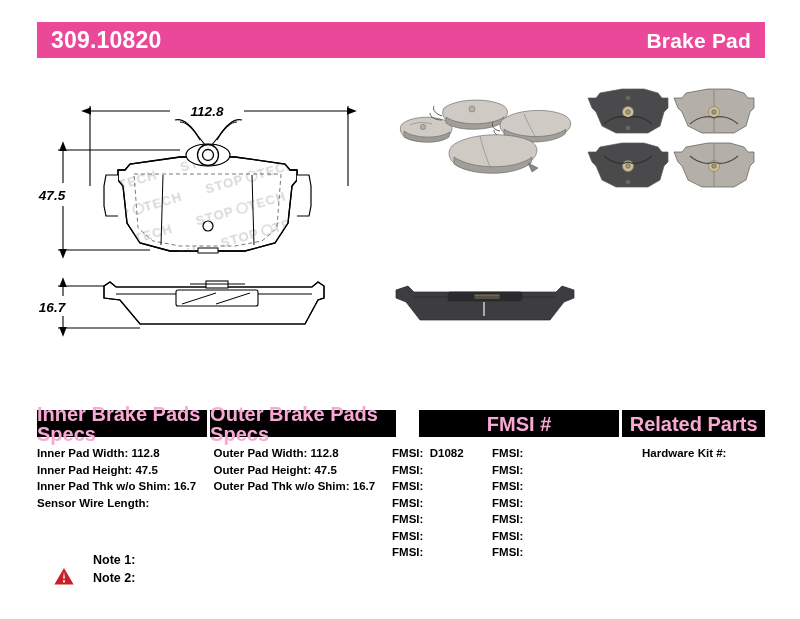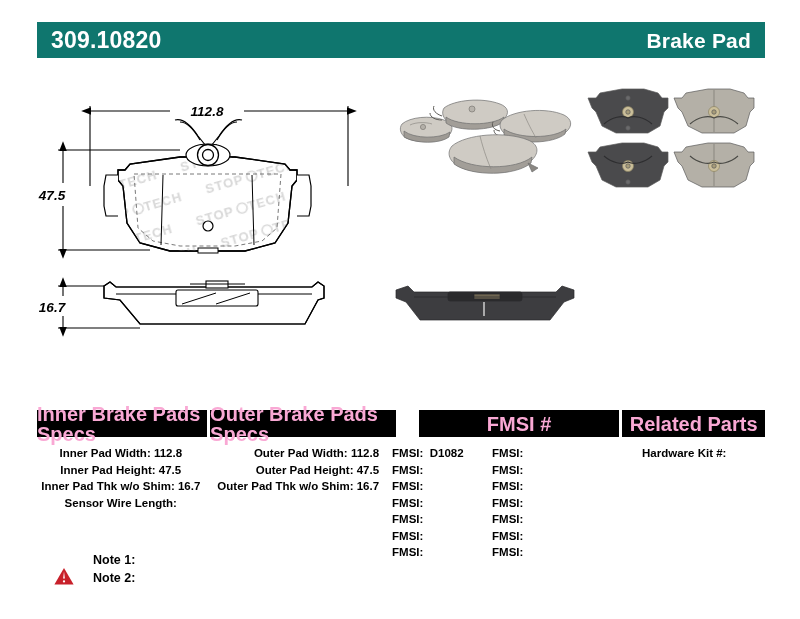--- a/index.html
+++ b/index.html
@@ -16,21 +16,21 @@
     overflow: hidden;
   }
 
   
   .header-bar {
     position: absolute;
     left: 37px;
     top: 22px;
     width: 728px;
     height: 36px;
-    background: #0f766e;
+    background: #ec4899;
     display: flex;
     align-items: center;
     justify-content: space-between;
     box-sizing: border-box;
     padding: 0 14px;
   }
   .header-bar .part-number {
     color: #ffffff;
     font-size: 23px;
     font-weight: bold;
@@ -110,22 +110,22 @@
     display: flex;
     gap: 3px;
     padding-top: 8px;
   }
   .td {
     box-sizing: border-box;
     font-size: 11.5px;
     font-weight: bold;
     line-height: 16.5px;
   }
-  .td-inner  { width: 174px; text-align: center; padding-right: 6px; }
-  .td-outer  { width: 172px; text-align: right; padding-right: 6px; }
+  .td-inner  { width: 174px; text-align: left; padding-right: 6px; }
+  .td-outer  { width: 172px; padding-right: 6px; }
   .td-fmsi   { width: 205px; display: flex; padding-left: 4px; align-items: center; }
   .td-related{ width: 170px; padding-left: 8px; text-align: center; }
 
   .fmsi-col { width: 100px; }
   .fmsi-line { white-space: pre; }
   .spec-line { white-space: pre; }
 
   
   .notes {
     position: absolute;

